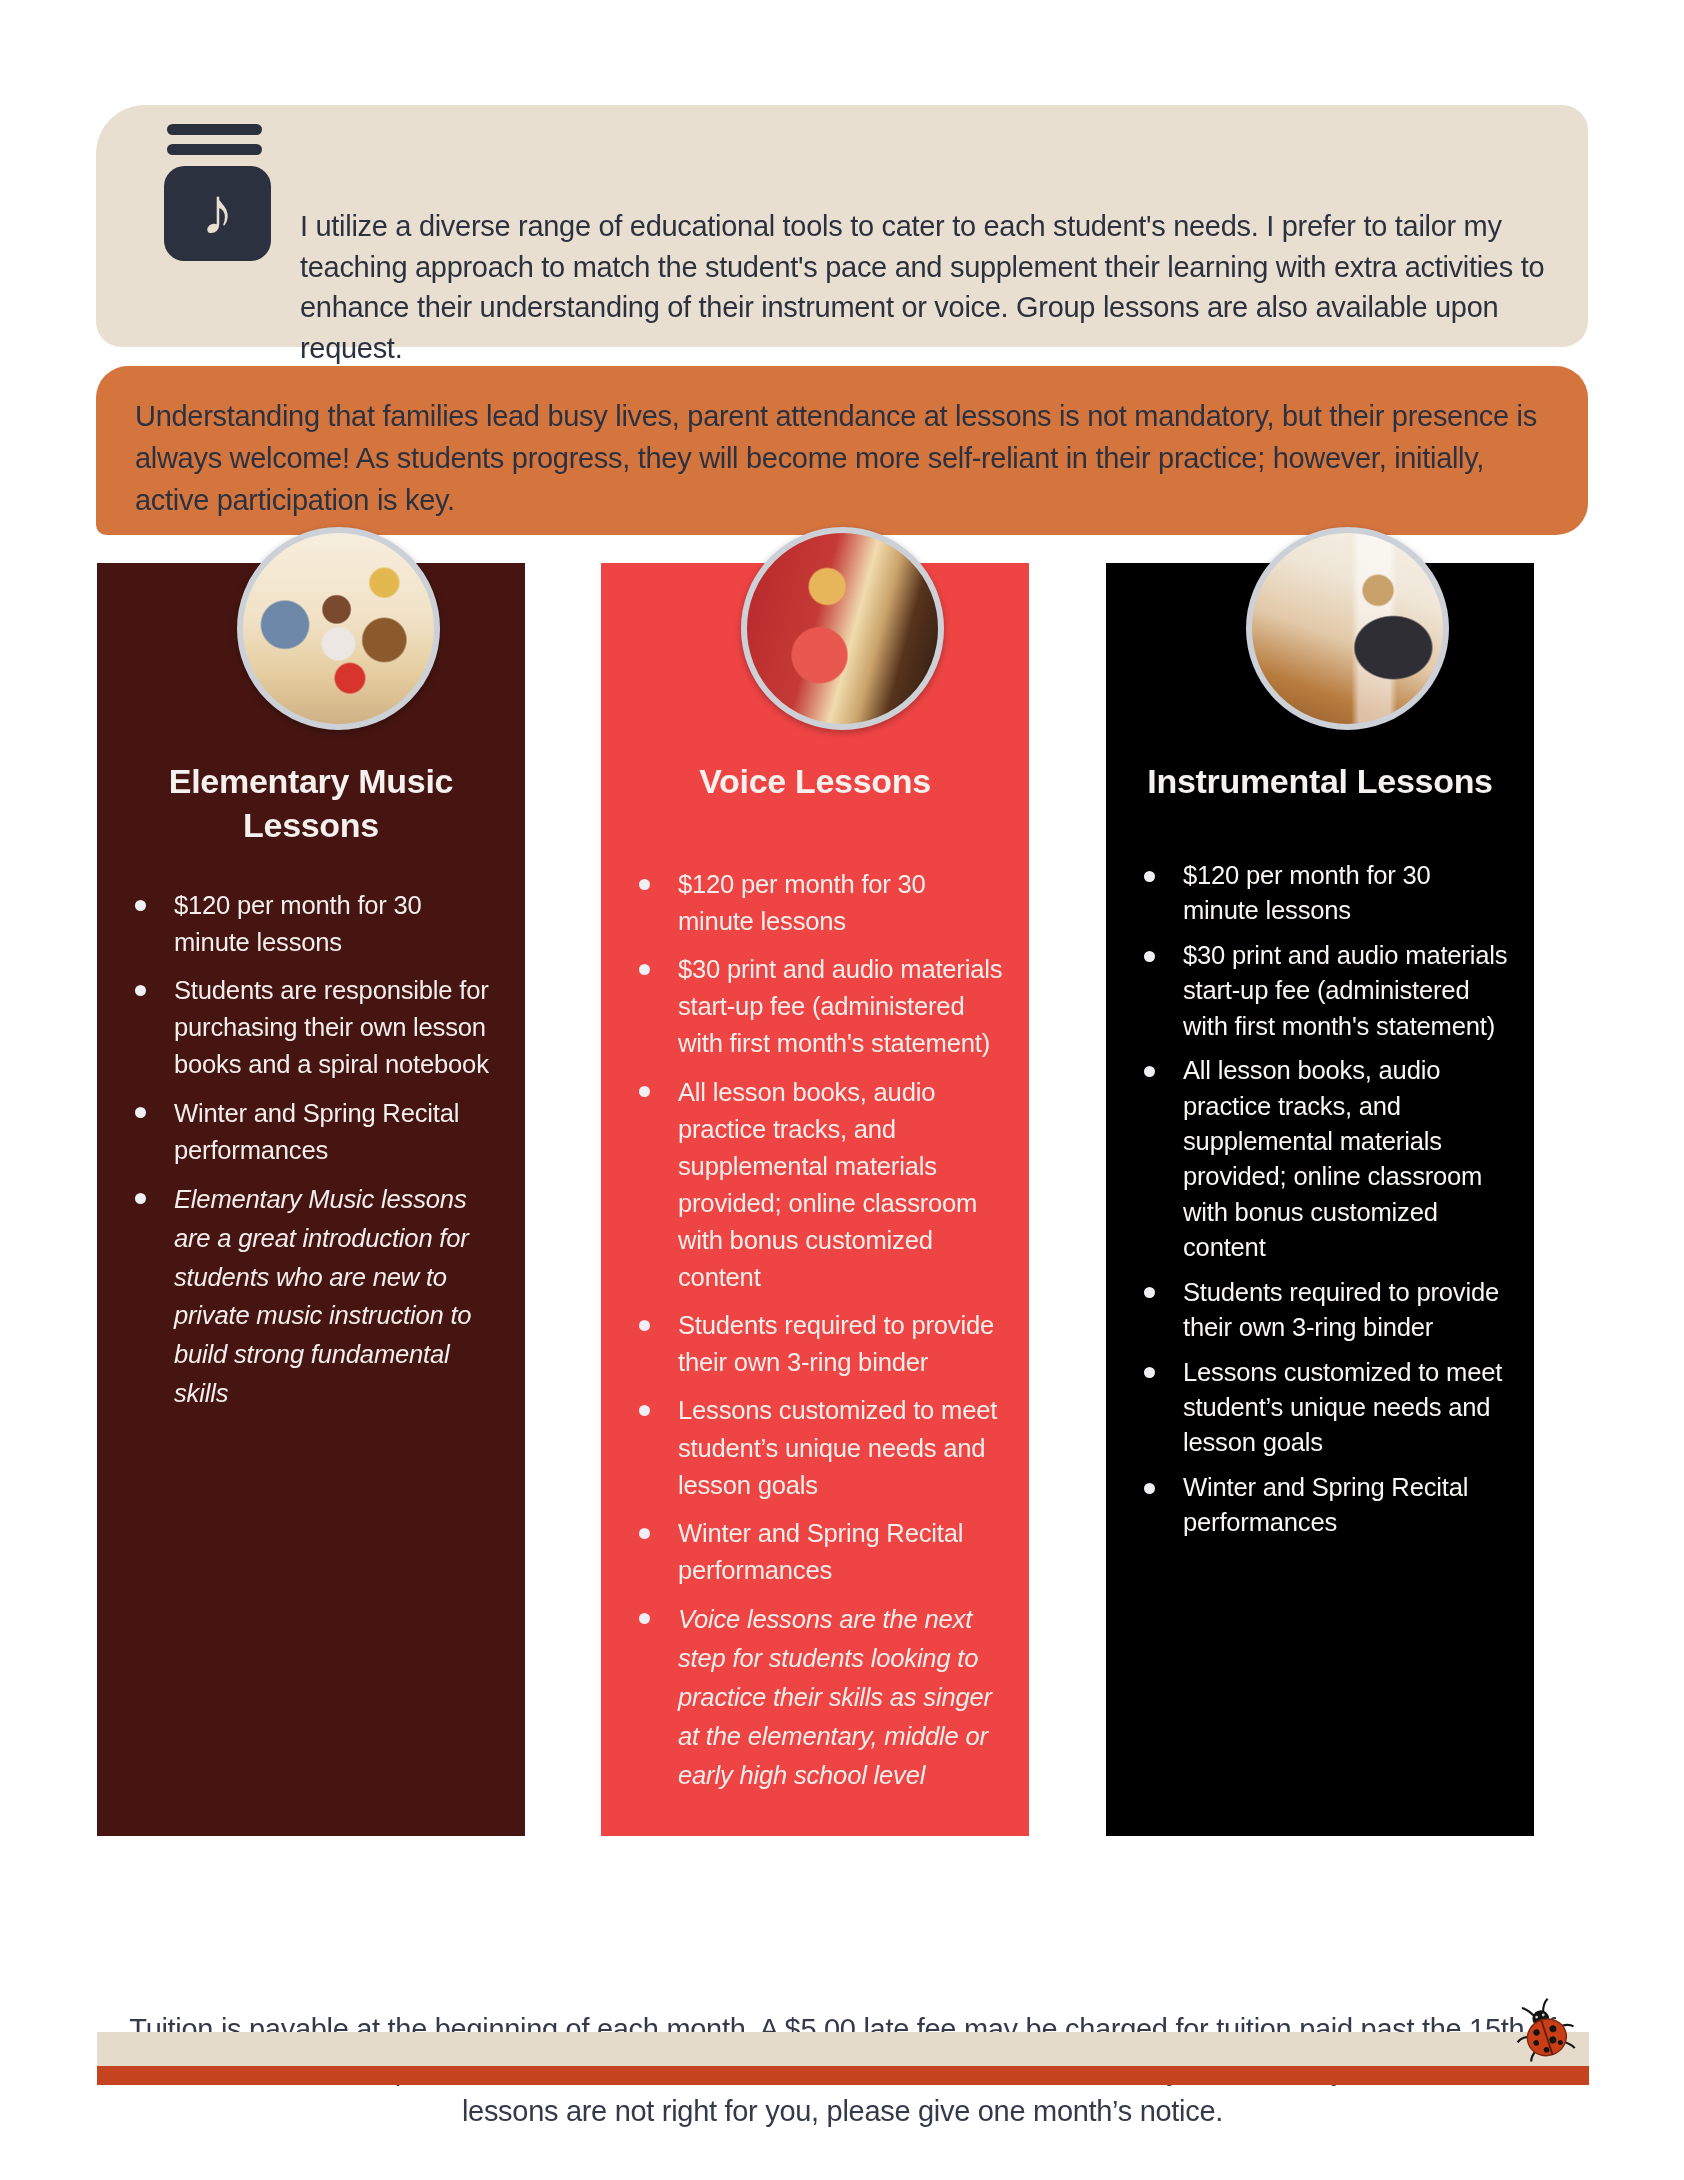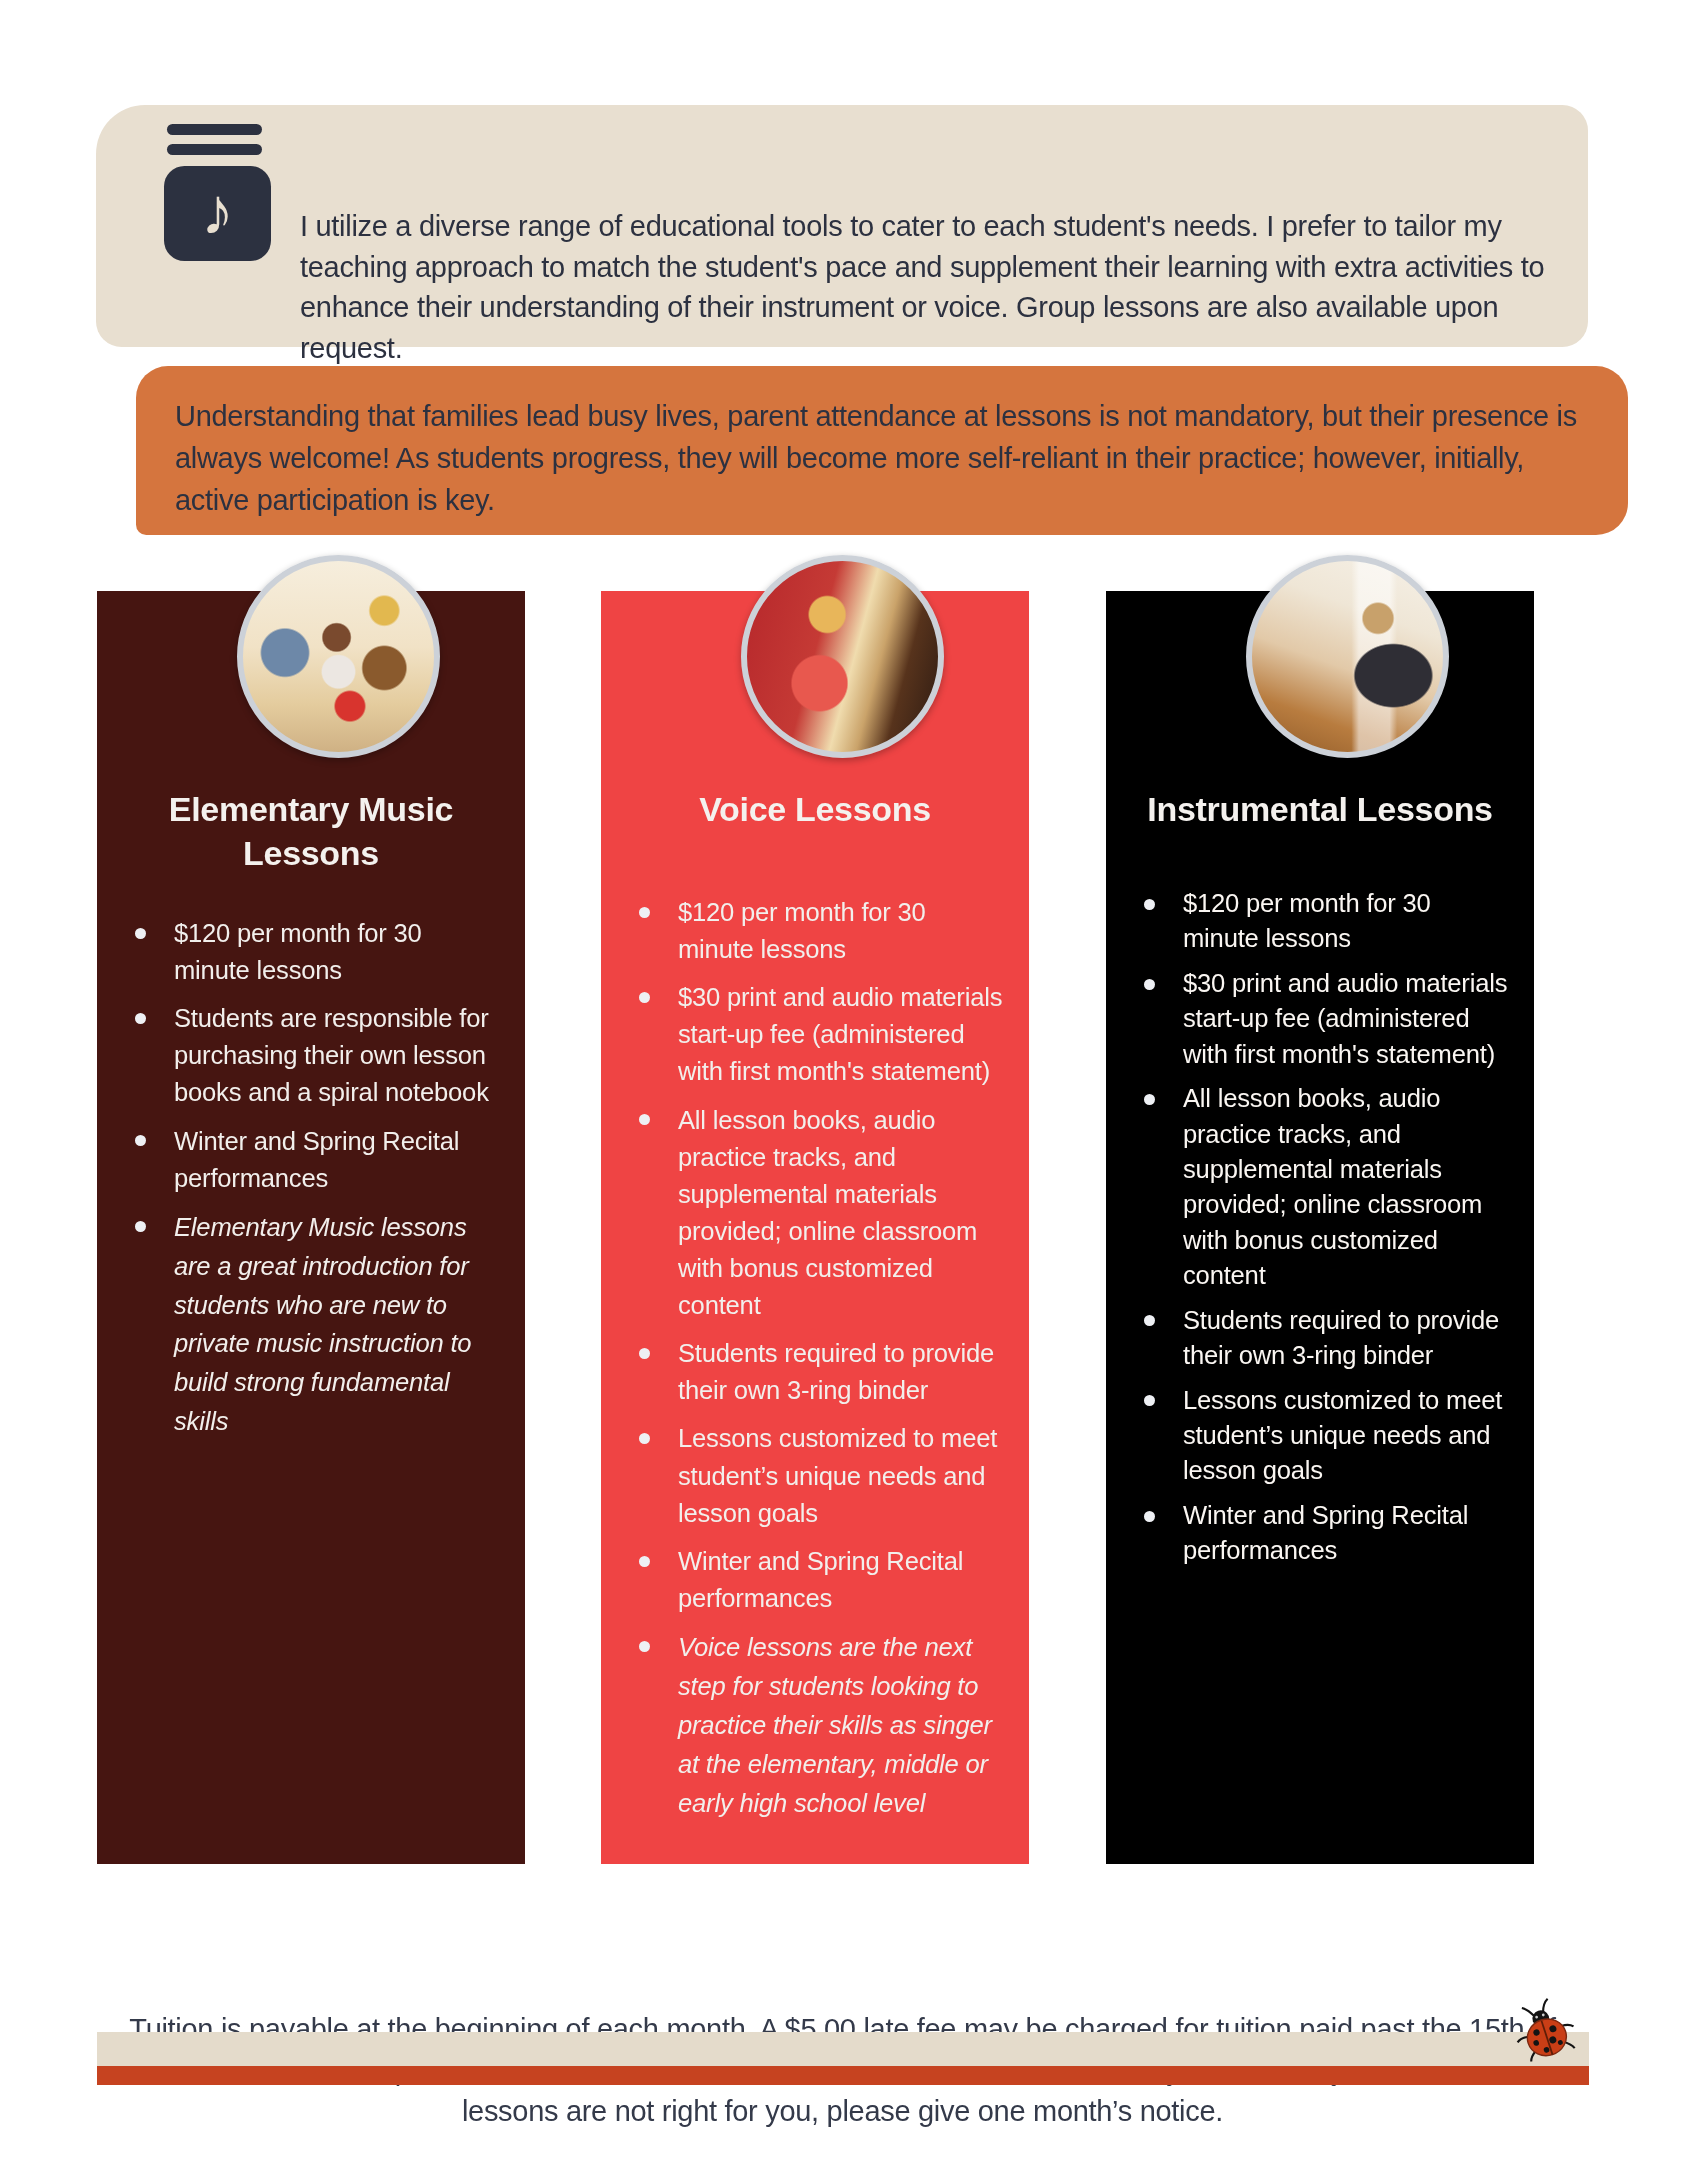--- a/index.html
+++ b/index.html
@@ -27,25 +27,25 @@
     font-size:39px;font-weight:bold;color:#2c3140;letter-spacing:-0.4px;
   }
   .hdr-body{
     position:absolute;left:204px;top:72px;width:1278px;
     font-size:29px;line-height:1.40;color:#2c3140;letter-spacing:-0.3px;
   }
   
   .notice{
     position:absolute;left:96px;top:366px;width:1492px;height:169px;
     background:#d5753e;border-radius:32px 32px 32px 10.2px;
-    box-sizing:border-box;padding:29px 39px 0 39px;margin-left:40px;
+    box-sizing:border-box;padding:29px 39px 0 39px;
   }
   .notice p{margin:0;font-size:29px;line-height:1.45;color:#2c3140;letter-spacing:-0.3px;}
   
-  .col{position:absolute;top:591px;height:1273px;width:428px;}
+  .col{position:absolute;top:563px;height:1273px;width:428px;}
   .col-elementary{left:97px;background:#461511;}
   .col-voice{left:601px;background:#ef4444;}
   .col-instrumental{left:1106px;background:#000000;}
   .photo{
     position:absolute;top:-36px;left:140px;width:191px;height:191px;border-radius:50%;
     border:6.8px solid #ccd1d8;box-shadow:0 2.6px 7.7px rgba(0,0,0,.28);
   }
   .photo-elementary{
     background:
       radial-gradient(circle at 22% 48%, #6d88a8 0 13%, rgba(0,0,0,0) 14%),

